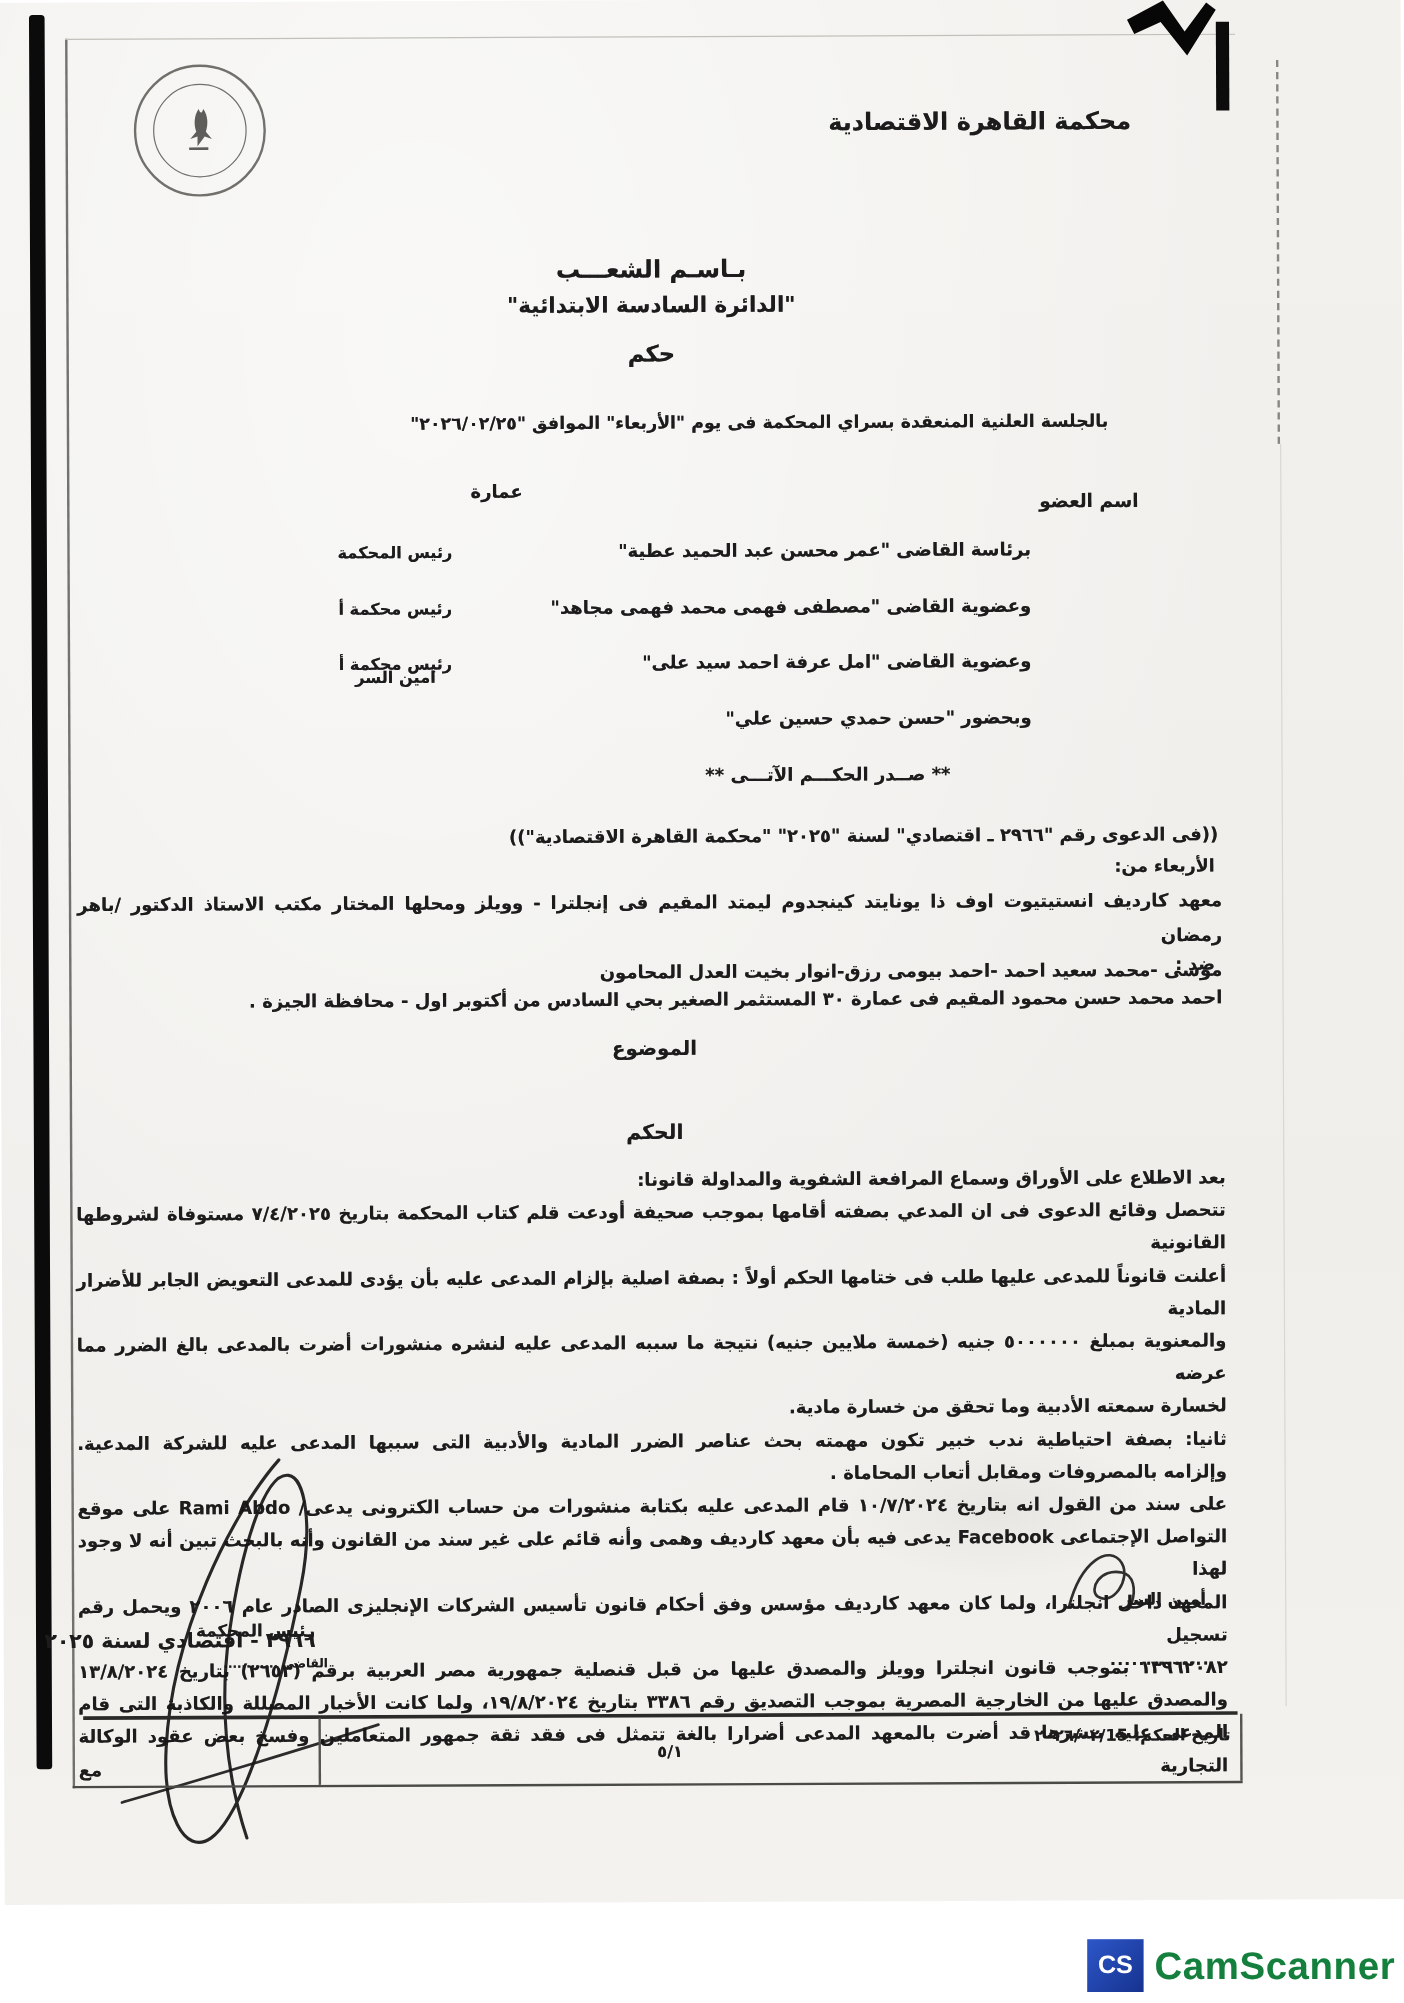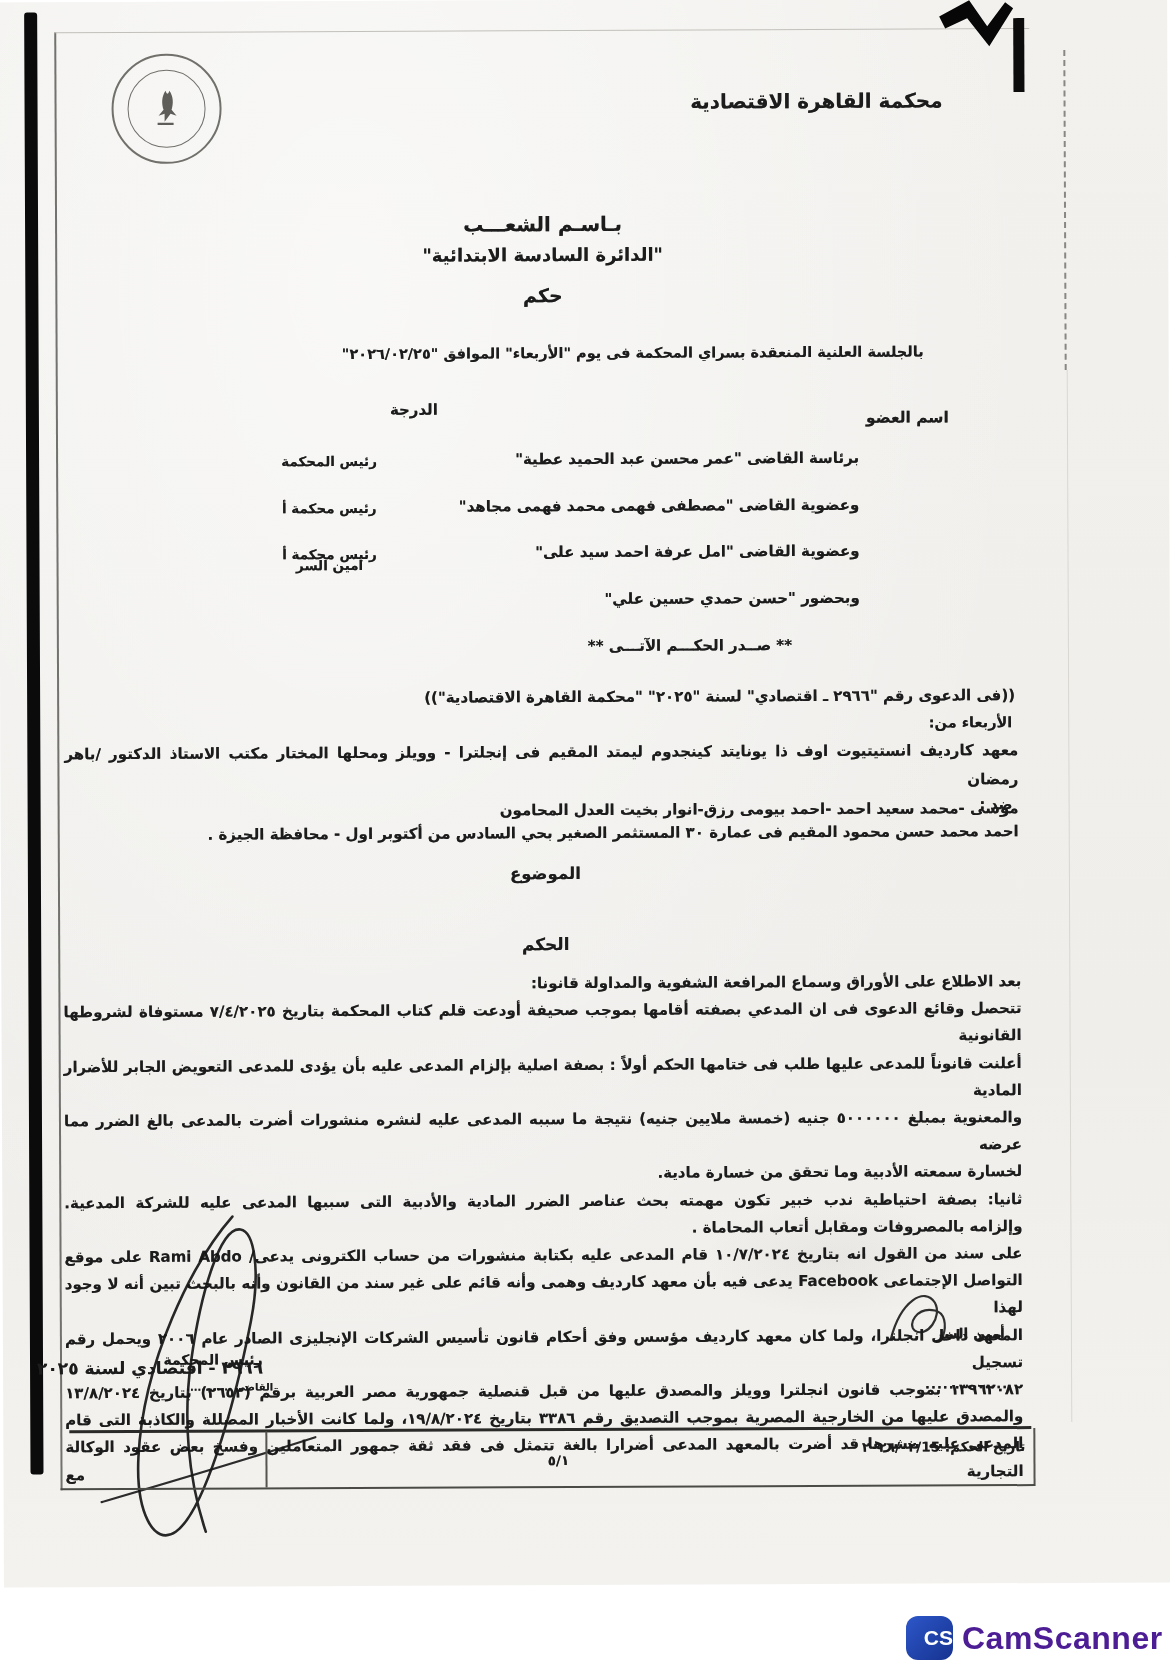--- a/index.html
+++ b/index.html
@@ -73,24 +73,24 @@
   
   .f-top{position:absolute;left:66px;top:1428px;width:962px;height:3px;background:#2a2a28;}
   .f-bottom{position:absolute;left:57px;top:1486px;width:975px;height:2px;background:#4a4a47;}
   .f-div{position:absolute;left:262px;top:1430px;width:2px;height:56px;background:#55544f;}
   .f-div-r{position:absolute;left:1030px;top:1430px;width:2px;height:56px;background:#55544f;}
   .f-date{right:148px;top:1440px;font-size:13.5px;}
   .f-page{left:480px;width:150px;top:1440px;font-size:13.5px;text-align:center;margin-top:12px;}
   .f-ref{left:64px;width:196px;top:1356px;font-size:17px;text-align:center;}
 
   
-  .cs-icon{position:absolute;left:906px;top:1616px;width:47px;height:44px;border-radius:12px;
-           background:linear-gradient(135deg,#2d57c9,#16328f);display:flex;align-items:center;justify-content:flex-end;}
+  .cs-icon{position:absolute;left:906px;top:1616px;width:47px;height:44px;border-radius:0;
+           background:linear-gradient(135deg,#2d57c9,#16328f);display:flex;align-items:center;justify-content:center;}
   .cs-icon span{color:#ffffff;font-weight:bold;font-size:21px;font-family:"Liberation Sans",sans-serif;}
-  .cs-brand{position:absolute;left:962px;top:1620px;font-size:32px;font-weight:bold;color:#4c1d95;
+  .cs-brand{position:absolute;left:962px;top:1620px;font-size:32px;font-weight:bold;color:#15803d;
             font-family:"Liberation Sans",sans-serif;letter-spacing:.5px;white-space:nowrap;}
 </style>
 </head>
 <body>
 
 <div class="page">
   <div class="sheet">
     <div class="paper"></div>
     <div class="smudge"></div>
 
@@ -112,21 +112,21 @@
       </svg>
     </div>
 
     <div class="t court">محكمة القاهرة الاقتصادية</div>
     <div class="t h1">بـاسـم الشعـــب</div>
     <div class="t h2">"الدائرة السادسة الابتدائية"</div>
     <div class="t h3">حكم</div>
     <div class="t session">بالجلسة العلنية المنعقدة بسراي المحكمة فى يوم "الأربعاء" الموافق "٢٠٢٦/٠٢/٢٥"</div>
 
     <div class="t ph-name">اسم العضو</div>
-    <div class="t ph-deg">الدرجة</div>
+    <div class="t ph-deg">عمارة</div>
 
     <div class="t m-name nr0">برئاسة القاضى "عمر محسن عبد الحميد عطية"</div>
     <div class="t m-deg dr0">رئيس المحكمة</div>
     <div class="t m-name nr1">وعضوية القاضى "مصطفى فهمى محمد فهمى مجاهد"</div>
     <div class="t m-deg dr1">رئيس محكمة أ</div>
     <div class="t m-name nr2">وعضوية القاضى "امل عرفة احمد سيد على"</div>
     <div class="t m-deg dr2">رئيس محكمة أ</div>
     <div class="t m-name nr3">وبحضور "حسن حمدي حسين علي"</div>
     <div class="t m-deg dr3">امين السر</div>
 

